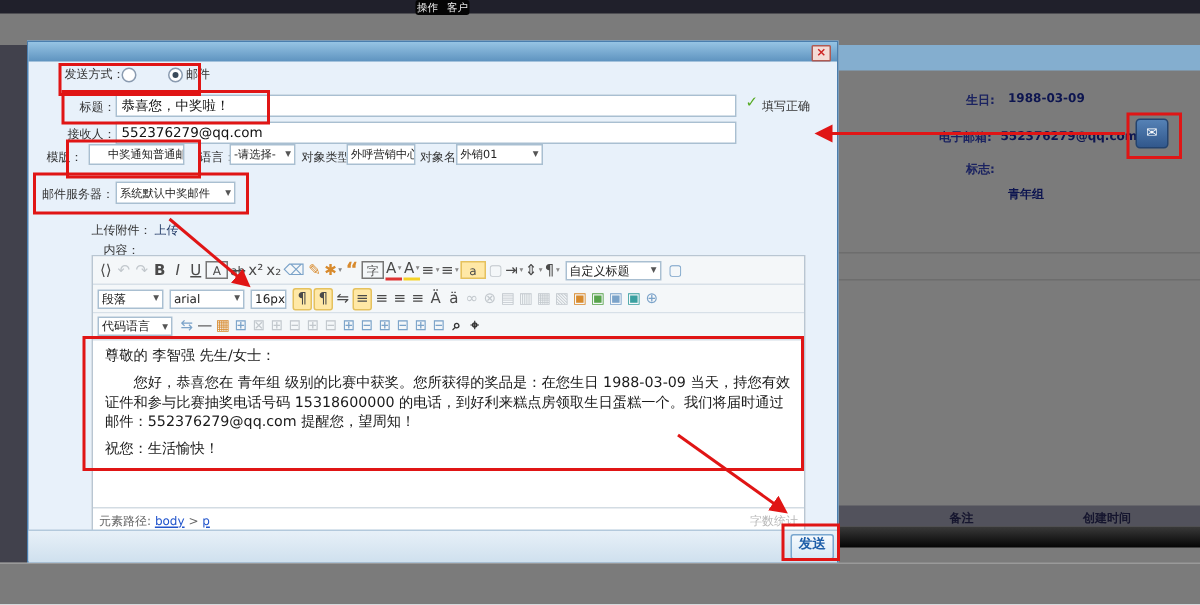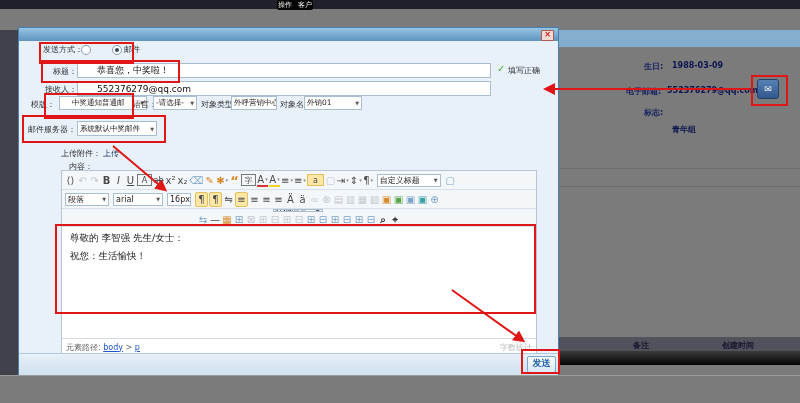--- a/index.html
+++ b/index.html
@@ -22,32 +22,32 @@
   .infovalue{font-size:8px;font-weight:bold;color:#0d1550;white-space:nowrap;}
   .envelope{left:757px;top:79px;width:20px;height:18px;background:linear-gradient(#5581b5,#32588c);border:1px solid #24436e;border-radius:3px;color:#fff;font-size:9px;display:flex;align-items:center;justify-content:center;}
   .bghead{left:559px;top:337px;width:241px;height:14px;background:#52525c;}
   .bghead span{position:absolute;top:3px;font-size:8px;font-weight:bold;color:#15152e;}
   .bgblack{left:559px;top:351px;width:241px;height:14px;background:linear-gradient(#3a3a3a,#050505);}
   
   .modal{left:18px;top:27px;width:541px;height:348px;background:#e8f1fa;border:1px solid #4a7eae;box-sizing:border-box;z-index:10;}
   .mhead{position:absolute;left:0;top:0;width:100%;height:13px;background:linear-gradient(#96c4e4,#5e93bf);}
   .mclose{position:absolute;right:4px;top:2px;width:11px;height:9px;background:#f3dbd6;border:1px solid #b05a52;border-radius:1px;color:#c22;font-size:8px;line-height:7px;text-align:center;font-weight:bold;}
   .flabel{position:absolute;font-size:8px;color:#333;white-space:nowrap;}
-  .finput{position:absolute;height:15px;background:#fff;border:1px solid #a9bfd1;font-size:9px;color:#111;padding:0 19px;box-sizing:border-box;font-family:"DejaVu Sans","Liberation Sans",sans-serif;}
+  .finput{position:absolute;height:15px;background:#fff;border:1px solid #a9bfd1;font-size:9px;color:#111;padding:0 3px;box-sizing:border-box;font-family:"DejaVu Sans","Liberation Sans",sans-serif;}
   .radio{position:absolute;width:8px;height:8px;border-radius:50%;border:1px solid #8a9bb0;background:#fff;}
   .radio.sel::after{content:"";position:absolute;left:2px;top:2px;width:4px;height:4px;border-radius:50%;background:#3a4a5a;}
   .msel{position:absolute;height:14px;background:#fff;border:1px solid #a9bfd1;font-size:7.5px;color:#222;display:flex;align-items:center;justify-content:space-between;padding:0 2px;box-sizing:border-box;white-space:nowrap;overflow:hidden;}
   .msel .car{font-style:normal;font-size:5px;color:#555;margin-left:2px;}
   .vcheck{position:absolute;font-size:10px;color:#55aa22;font-weight:bold;}
   .vtext{position:absolute;font-size:8px;color:#333;}
   .uplink{color:#223a66;}
   
   .editor{position:absolute;left:42px;top:142px;width:476px;height:186px;background:#fff;border:1px solid #b9c6d2;box-sizing:border-box;display:flex;flex-direction:column;}
   .tbrow{display:flex;align-items:center;background:#f4f7f9;border-bottom:1px solid #d7e0e8;padding:0 3px;gap:1px;overflow:hidden;flex:0 0 auto;}
-  .tb1{height:18px;} .tb2{height:18px;} .tb3{height:17px;flex-direction:column;}
+  .tb1{height:18px;} .tb2{height:18px;} .tb3{height:17px;}
   .ti{display:inline-flex;align-items:center;justify-content:center;min-width:11px;height:13px;font-size:10px;color:#4a4a4a;cursor:pointer;line-height:13px;}
   .ti .crt{font-style:normal;font-size:5px;color:#888;margin-left:1px;}
   .ti.dis{color:#c2c8cd;} .ti.blu{color:#7ba3c9;} .ti.orange{color:#d88a2c;} .ti.green{color:#58a44c;} .ti.teal{color:#3aa0a0;} .ti.dark{color:#333;font-weight:bold;}
   .ti.bold{font-weight:bold;} .ti.ital{font-style:italic;} .ti.und{text-decoration:underline;}
   .ti.strike{text-decoration:line-through;font-size:8px;}
   .ti.boxed{border:1px solid #777;height:10px;font-size:8px;padding:0 1px;}
   .ti.ybox{background:#ffe8a6;border:1px solid #e5c15e;height:10px;font-size:8px;padding:0 2px;}
   .ti.act{background:#ffe8a6;border:1px solid #e5c15e;border-radius:2px;}
   .ti.fcolor{border-bottom:2px solid #d33;height:11px;} .ti.bcolor{border-bottom:2px solid #f5d327;height:11px;}
   .ti.bigq{font-size:13px;font-weight:bold;}
@@ -109,21 +109,21 @@
 
     <span class="flabel" style="left:34px;top:38px;">标题：</span>
     <input class="finput" style="left: 58px; top: 35px; width: 414px;" value="恭喜您，中奖啦！">
     <span class="vcheck" style="left:478px;top:35px;">✓</span>
     <span class="vtext" style="left:489px;top:37px;">填写正确</span>
 
     <span class="flabel" style="left:26px;top:56px;">接收人：</span>
     <input class="finput" style="left: 58px; top: 53px; width: 414px;" value="552376279@qq.com">
 
     <span class="flabel" style="left:12px;top:71px;">模版：</span>
-    <div class="msel" style="left:40px;top:68px;width:88px;padding-left:12px;">
+    <div class="msel" style="left:40px;top:68px;width:64px;padding-left:12px;">
         <span>中奖通知普通邮</span>
         <i class="car">▼</i>
       </div>
     <span class="flabel" style="left:114px;top:71px;">语言：</span>
     <div class="msel" style="left:134px;top:68px;width:44px;">
         <span>-请选择-</span>
         <i class="car">▼</i>
       </div>
     <span class="flabel" style="left:182px;top:71px;">对象类型：</span>
     <div class="msel" style="left:212px;top:68px;width:46px;">
@@ -237,20 +237,21 @@
             <span class="ti blu">⊞</span>
             <span class="ti blu">⊟</span>
             <span class="ti blu">⊞</span>
             <span class="ti blu">⊟</span>
             <span class="ti dark">⌕</span>
             <span class="ti dark">⌖</span>
           </span>
       </div>
       <div class="econtent">
         <p>尊敬的 李智强 先生/女士：</p>
+        <p class="ind">您好，恭喜您在 青年组 级别的比赛中获奖。您所获得的奖品是：在您生日 1988-03-09 当天，持您有效证件和参与比赛抽奖电话号码 15318600000 的电话，到好利来糕点房领取生日蛋糕一个。我们将届时通过邮件：552376279@qq.com 提醒您，望周知！</p>
         <p>祝您：生活愉快！</p>
       </div>
       <div class="estatus">
         <span>
           <span>元素路径:</span>
           <a>body</a>
           <span>&gt;</span>
           <a>p</a>
         </span>
         <span class="wcount">字数统计</span>

